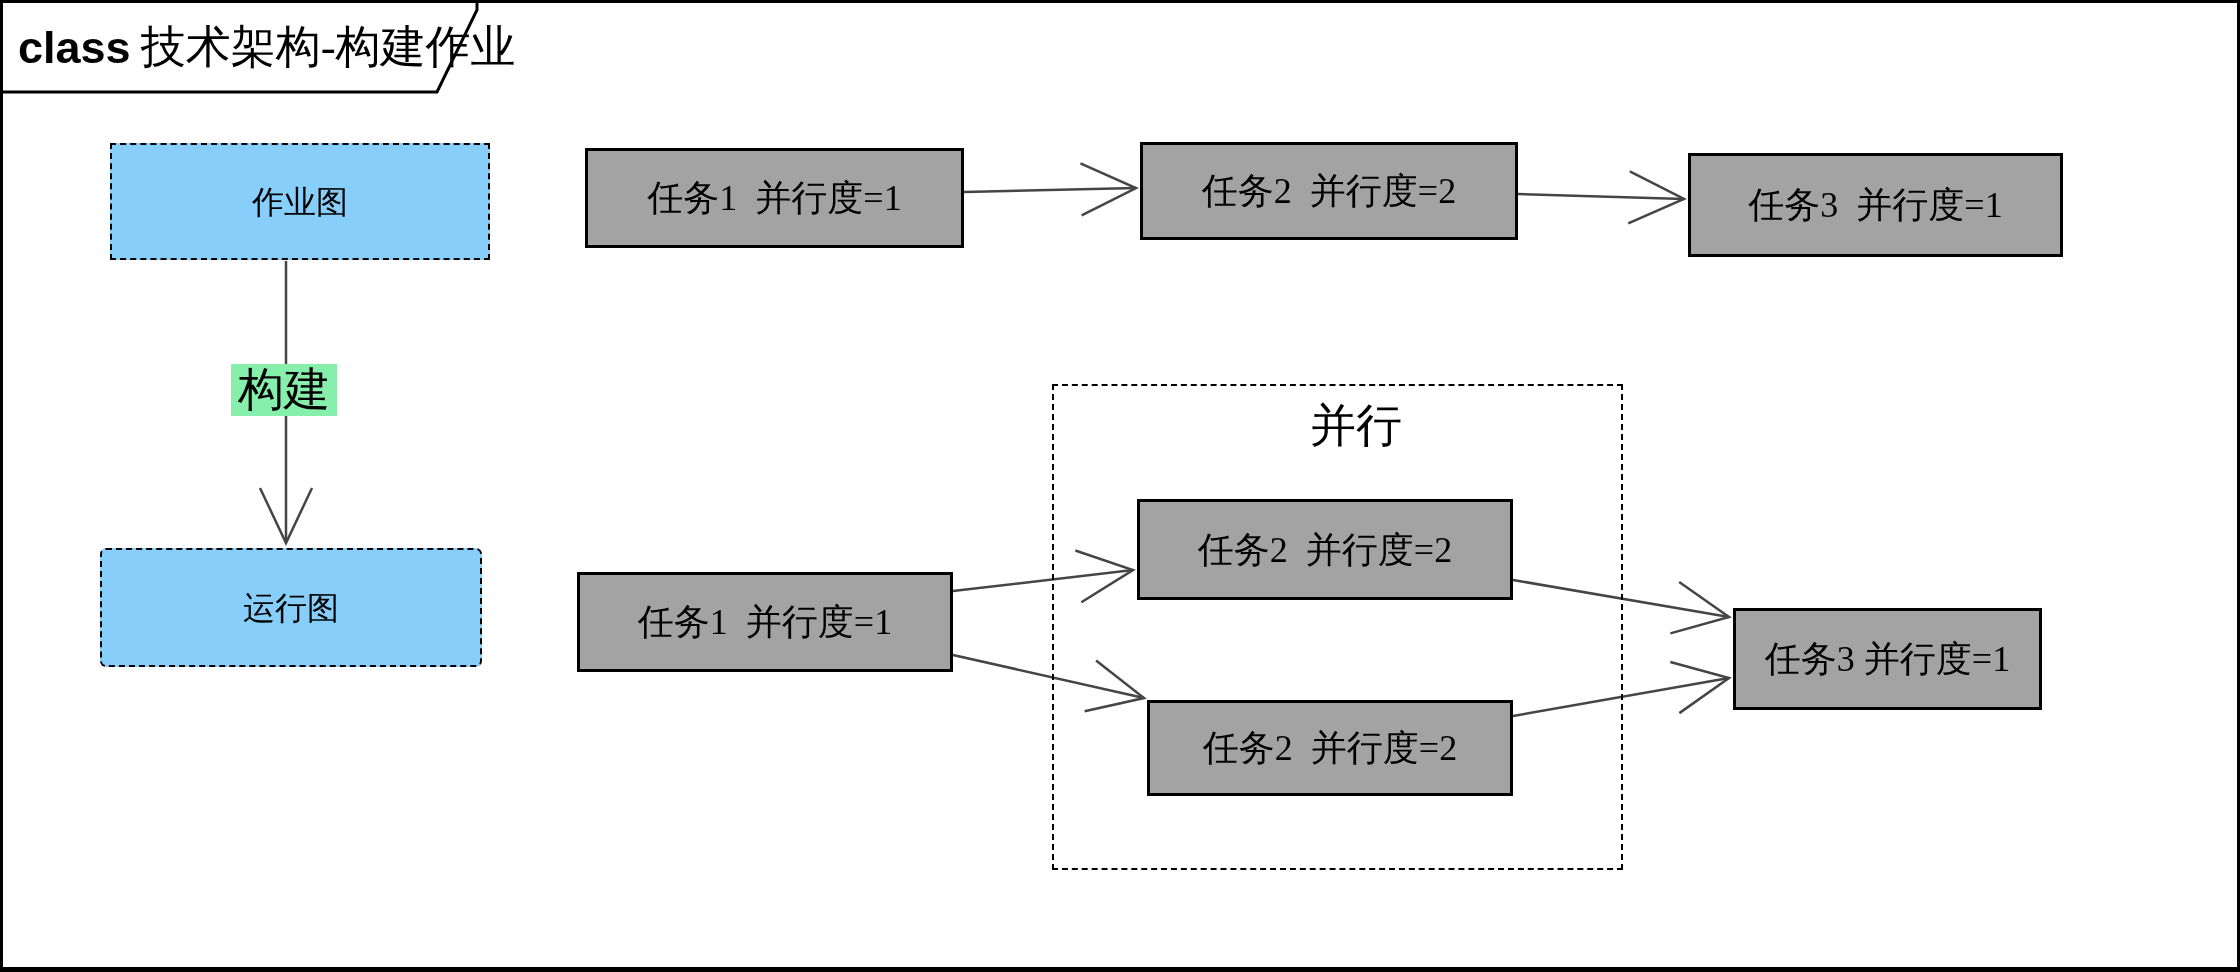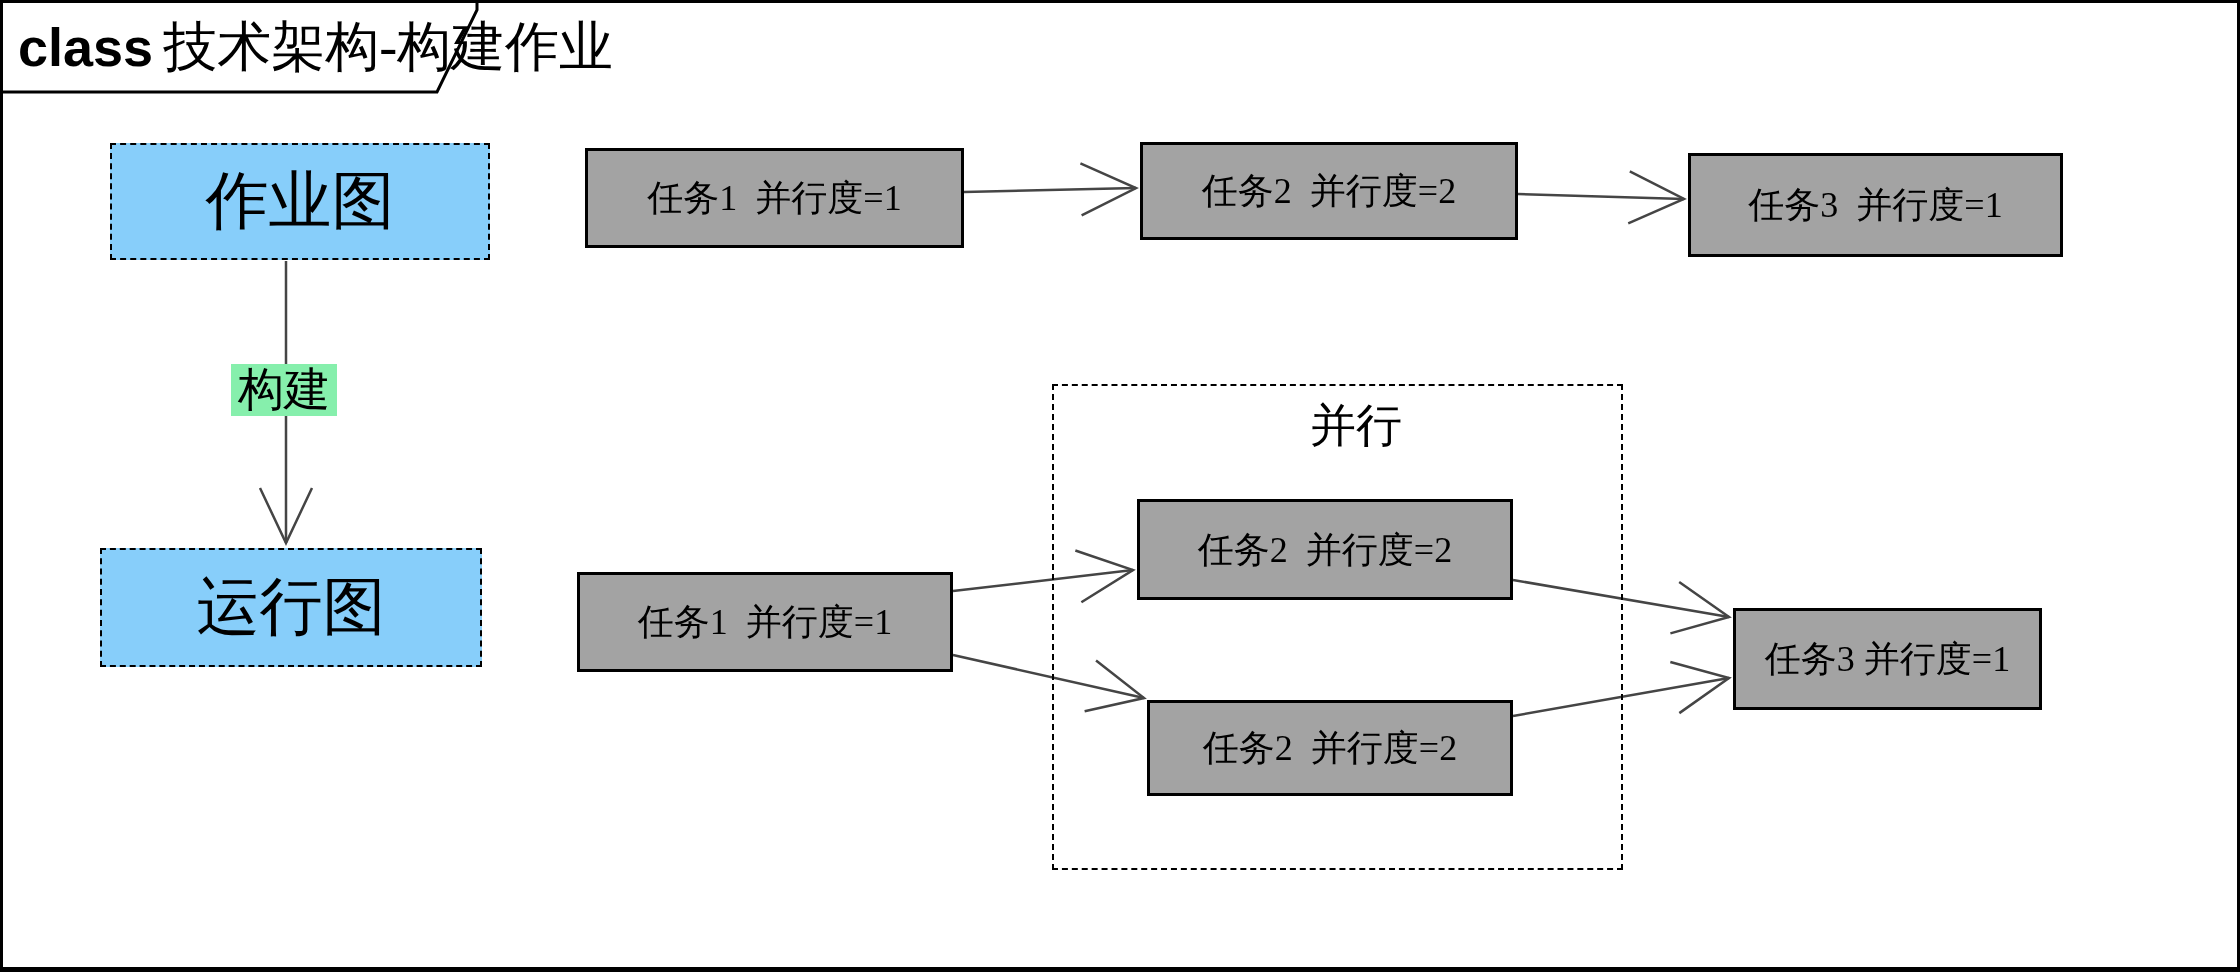--- a/index.html
+++ b/index.html
@@ -36,21 +36,21 @@
     line-height: 1;
   }
   .task-node {
     background: #a3a3a3;
     border: 3px solid #000000;
     font-size: 36px;
   }
   .blue-node {
     background: #87CEFA;
     border: 2px dashed #000000;
-    font-size: 63px;
+    font-size: 32px;
   }
   .group-box {
     position: absolute;
     border: 2px dashed #000000;
     box-sizing: border-box;
     background: transparent;
   }
   .float-label {
     position: absolute;
     display: flex;
@@ -63,21 +63,21 @@
   .edge-label {
     background: #86efac;
   }
   .frame-title {
     position: absolute;
     left: 18px;
     top: 16px;
     height: 62px;
     display: flex;
     align-items: center;
-    font-size: 54px;
+    font-size: 45px;
     line-height: 1;
   }
   .frame-title .kw {
     font-family: "Liberation Sans", "DejaVu Sans", sans-serif;
     font-weight: bold;
     margin-right: 10px;
   }
 </style>
 </head>
 <body>
@@ -110,21 +110,21 @@
   </div>
 
   <div class="node blue-node" style="left:110px; top:143px; width:380px; height:117px;">
     <span>作业图</span>
   </div>
 
   <div class="float-label edge-label" style="left:231px; top:364px; width:106px; height:52px;">
     <span>构建</span>
   </div>
 
-  <div class="node blue-node" style="left:100px; top:548px; width:382px; height:119px;">
+  <div class="node blue-node" style="left:100px; top:548px; width:382px; height:119px;border-radius:6px;">
     <span>运行图</span>
   </div>
 
   <div class="node task-node" style="left:585px; top:148px; width:379px; height:100px;">
     <span>任务1  并行度=1</span>
   </div>
   <div class="node task-node" style="left:1140px; top:142px; width:378px; height:98px;">
     <span>任务2  并行度=2</span>
   </div>
   <div class="node task-node" style="left:1688px; top:153px; width:375px; height:104px;">

